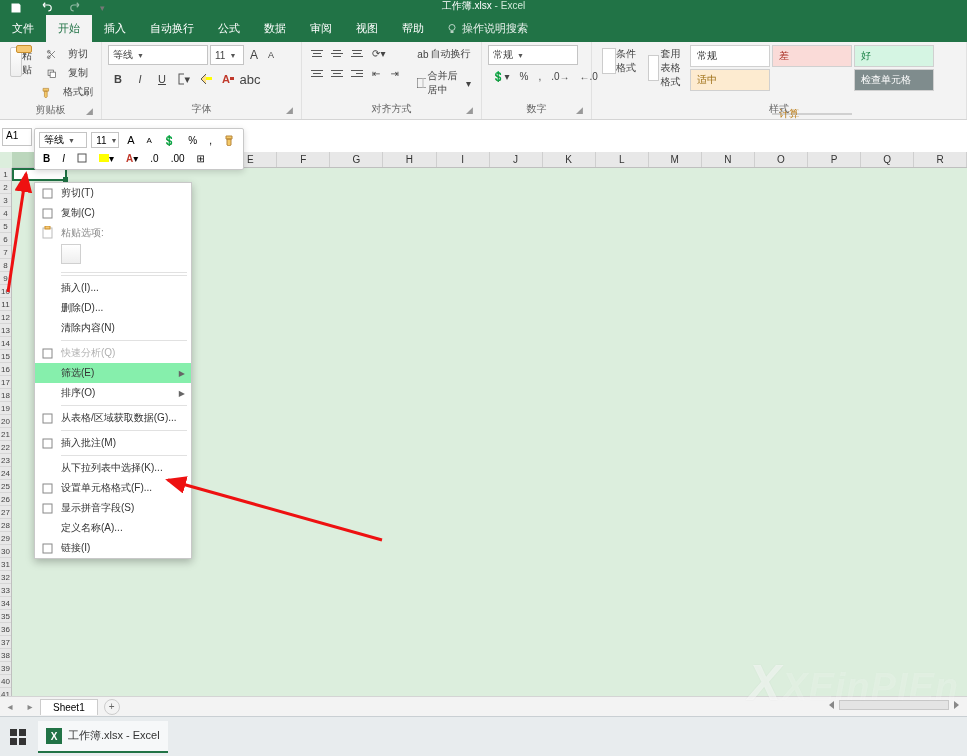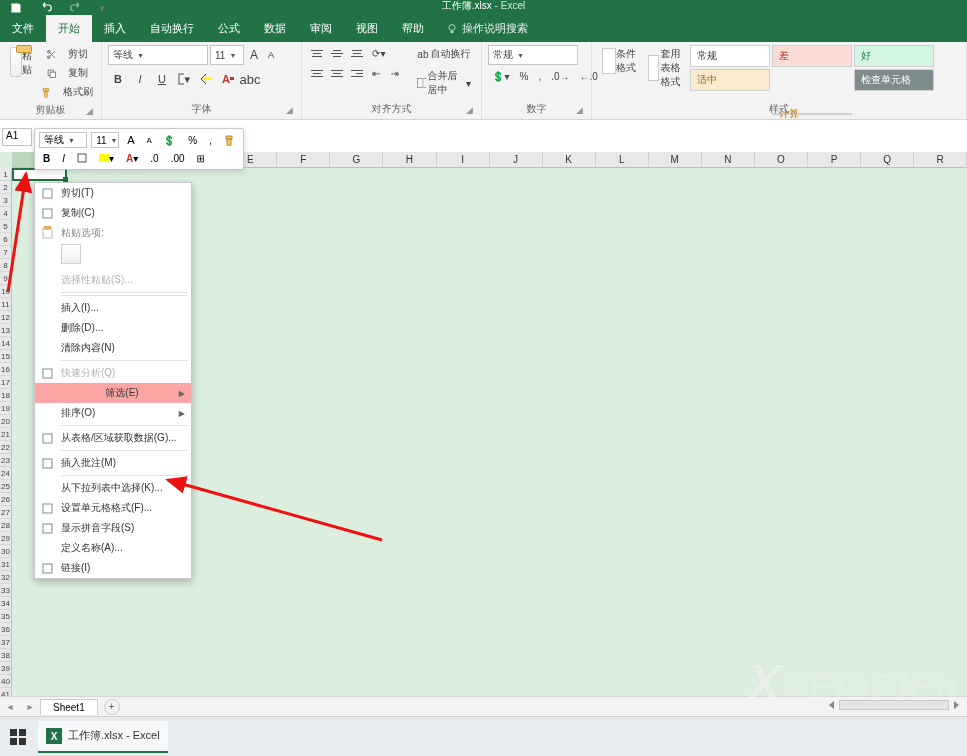--- a/index.html
+++ b/index.html
@@ -72,21 +72,21 @@
   .rowhdr { position:absolute; left:0; top:16px; width:12px; bottom:0; background:#e8e8e8; border-right:1px solid #bfbfbf; }
   .rowhdr .rh { height:13px; font-size:8px; color:#444; text-align:center; border-bottom:1px solid #d6d6d6; line-height:13px; }
   .grid { position:absolute; left:12px; top:16px; right:0; bottom:0; background:#dceedd; }
   .selcell { position:absolute; left:0; top:0; width:55px; height:13px; border:2px solid #1f7244; background:#fff; }
   .selcell::after { content:''; position:absolute; right:-3px; bottom:-3px; width:5px; height:5px; background:#1f7244; }
   
   
   .ctxmenu { position:absolute; left:34px; top:182px; width:158px; background:#fff; border:1px solid #c8c8c8; box-shadow:0 3px 8px rgba(0,0,0,.25); font-size:10px; color:#333; z-index:60; }
   .ctxmenu .mi { display:flex; align-items:center; height:20px; padding:0 8px 0 26px; position:relative; cursor:default; }
   .ctxmenu .mi.disabled { color:#b0b0b0; }
-  .ctxmenu .mi.highlight { background:#fca5a5;justify-content:center; }
+  .ctxmenu .mi.highlight { background:#86efac; }
   .ctxmenu .mi .ico { position:absolute; left:6px; width:13px; height:13px; }
   .ctxmenu .mi .sub { position:absolute; right:6px; font-size:8px; color:#666; }
   .ctxmenu .sep { height:1px; background:#e1e1e1; margin:2px 4px 2px 26px; }
   .ctxmenu .label { padding:3px 8px 2px 26px; color:#8a8a8a; font-size:10px; }
   .ctxmenu .pasteopts { padding:2px 8px 4px 26px; }
   .ctxmenu .pasteopts .pbtn { width:20px; height:20px; border:1px solid #d0d0d0; display:inline-block; background:linear-gradient(#fff,#eee); }
   
   
   .arrow1 { position:absolute; left:2px; top:166px; z-index:70; }
   .arrow2 { position:absolute; left:160px; top:460px; z-index:70; }
@@ -449,23 +449,20 @@
       <svg class="ico" viewBox="0 0 13 13">
         <rect x="2" y="2" width="9" height="9" fill="none" stroke="#888"></rect>
       </svg>
       <span>复制(C)</span>
     </div>
     <div class="label" style="position: relative;"><svg class="ico" style="position:absolute;left:6px" width="13" height="13" viewBox="0 0 13 13">
         <rect x="2" y="2" width="9" height="10" fill="#fff" stroke="#bbb"></rect>
         <rect x="4" y="0" width="5" height="3" fill="#f7c873" stroke="#c98f2e"></rect>
       </svg>粘贴选项:</div>
     <div class="pasteopts"><span class="pbtn"></span></div>
-    <div class="mi disabled">
-      <span>选择性粘贴(S)...</span>
-    </div>
     <div class="sep"></div>
     <div class="sep"></div>
     <div class="mi">
       <span>插入(I)...</span>
     </div>
     <div class="mi">
       <span>删除(D)...</span>
     </div>
     <div class="mi">
       <span>清除内容(N)</span>

